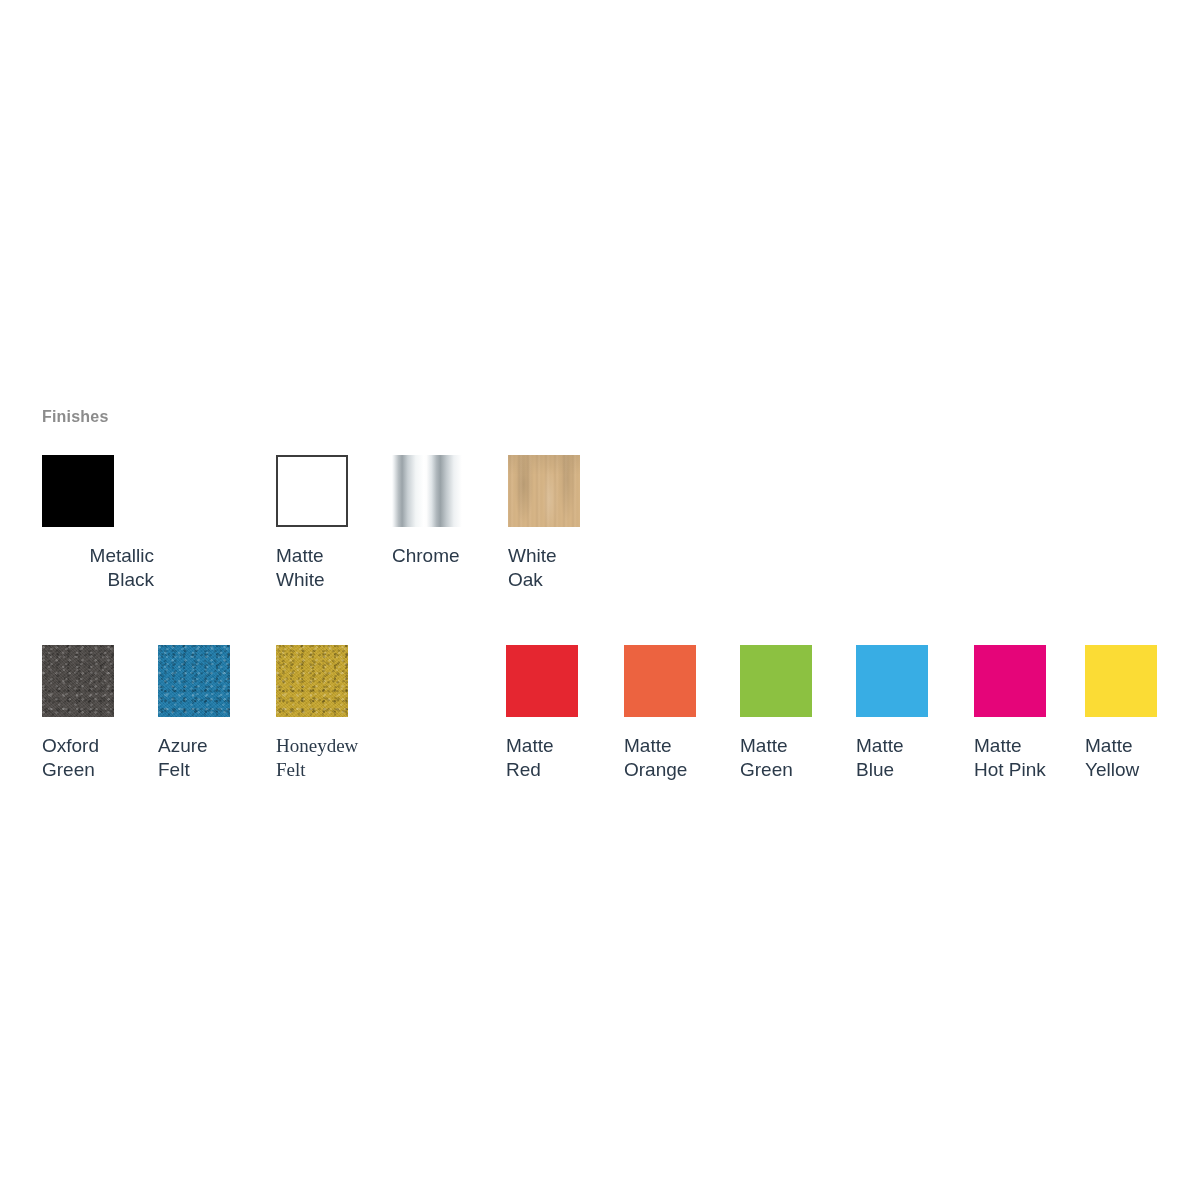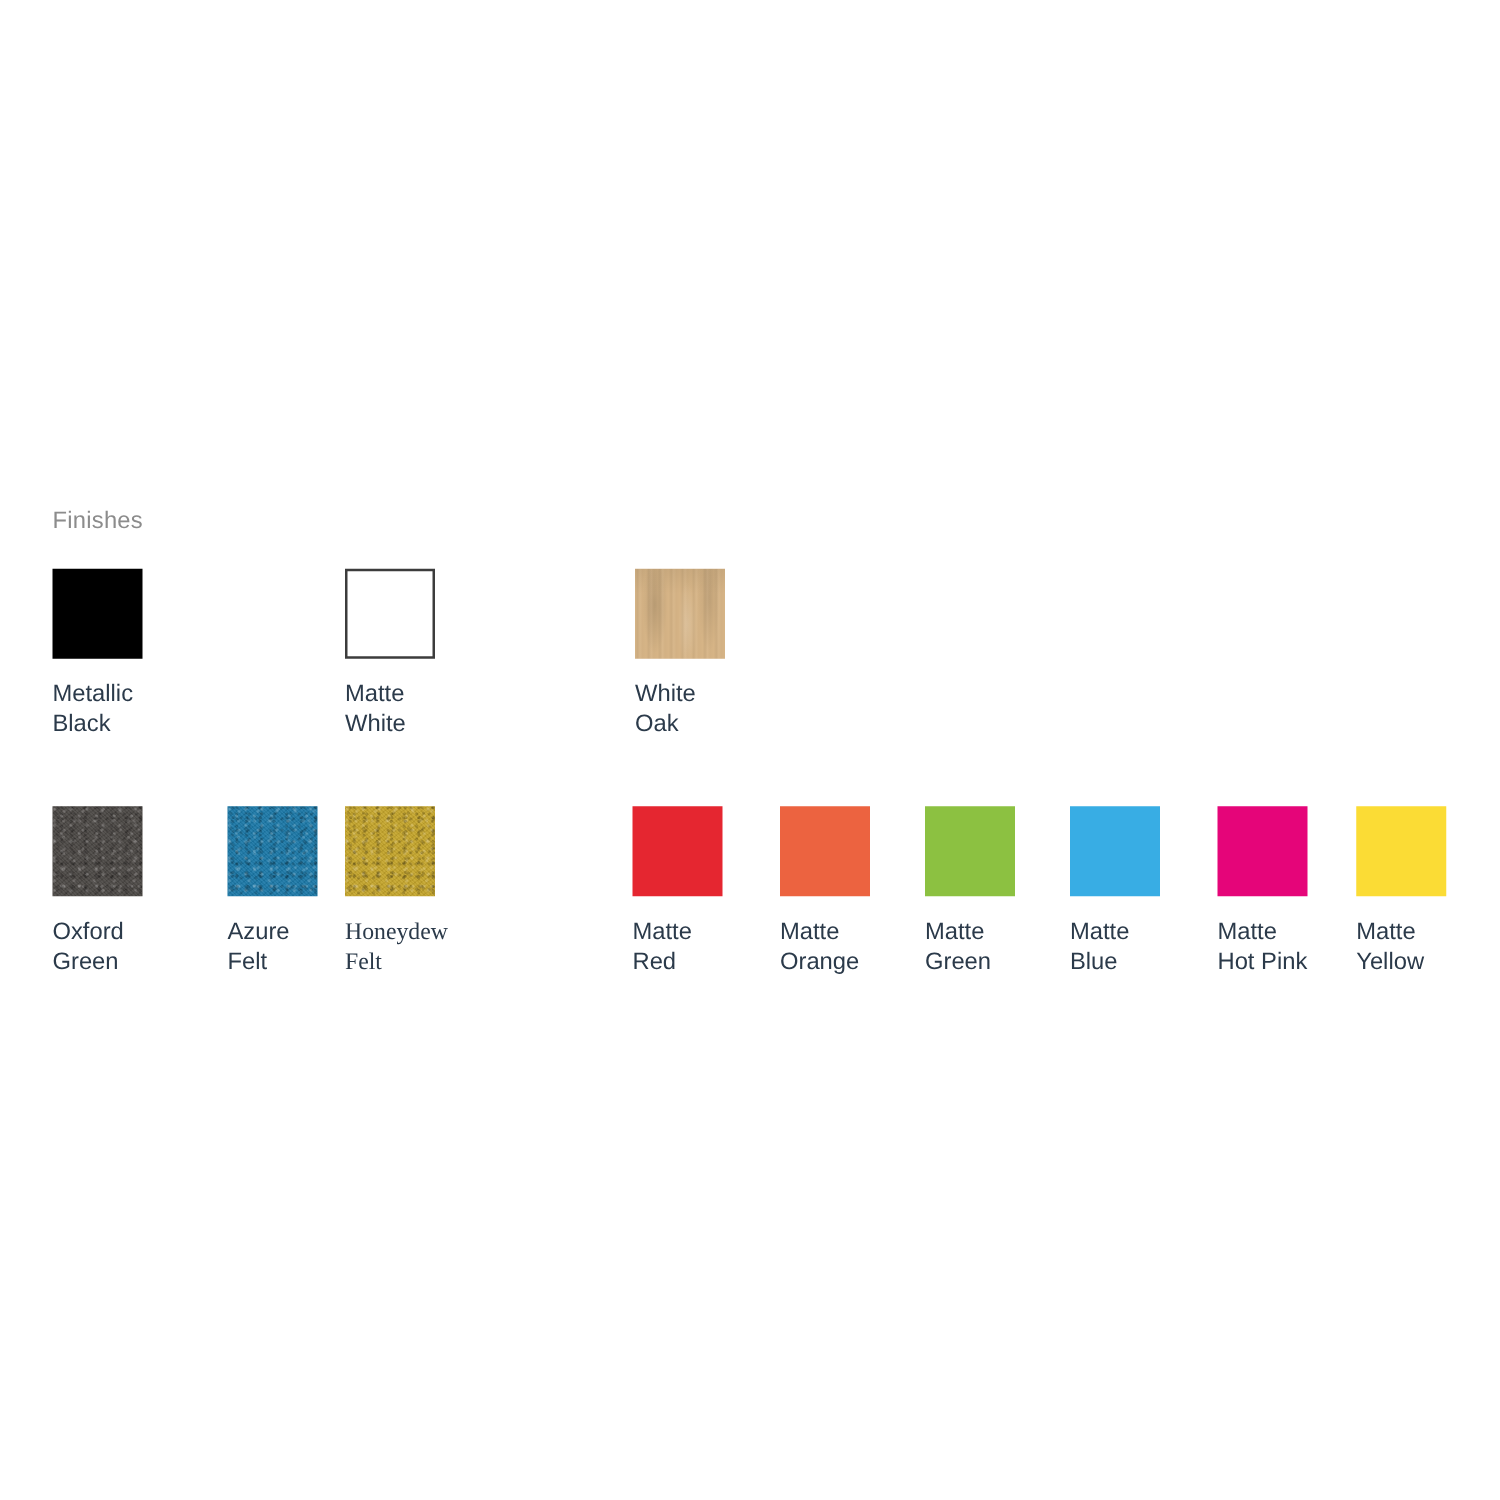--- a/index.html
+++ b/index.html
@@ -21,22 +21,22 @@
     left: 0;
     top: 0;
     width: 1200px;
     height: 1200px;
   }
 
   .panel-heading {
     position: absolute;
     left: 42px;
     top: 402px;
-    font-size: 19px;
-    font-weight: 400;
+    font-size: 16px;
+    font-weight: 700;
     color: #8c8c8c;
     letter-spacing: 0.2px;
     line-height: 30px;
     white-space: nowrap;
   }
 
   .swatch-row {
     position: absolute;
     left: 0;
     width: 1200px;
@@ -177,44 +177,48 @@
   .chip-honeydew { background-color: #c5a52c; }
 </style>
 </head>
 <body>
 
 <div id="finishes-panel">
 
   <div class="panel-heading">Finishes</div>
 
   <div class="swatch-row" id="swatch-row-1">
-      <div class="swatch-cell" style="left: 42px;">
+      <div class="swatch-cell" style="left: 42px; text-align: right;">
         <div class="swatch-chip chip-solid" style="background-color: rgb(0, 0, 0);"></div>
         <div class="swatch-label">Metallic
 Black</div>
       </div>
       <div class="swatch-cell" style="left: 276px;">
         <div class="swatch-chip chip-outline"></div>
         <div class="swatch-label">Matte
 White</div>
+      </div>
+      <div class="swatch-cell" style="left: 392px;">
+        <div class="swatch-chip chip-chrome"></div>
+        <div class="swatch-label">Chrome</div>
       </div>
       <div class="swatch-cell" style="left: 508px;">
         <div class="swatch-chip chip-wood chip-oak"></div>
         <div class="swatch-label">White
 Oak</div>
       </div>
     </div>
 
   <div class="swatch-row" id="swatch-row-2">
       <div class="swatch-cell" style="left: 42px;">
         <div class="swatch-chip chip-felt chip-oxford"></div>
         <div class="swatch-label">Oxford
 Green</div>
       </div>
-      <div class="swatch-cell" style="left: 158px; margin-left: 24px;">
+      <div class="swatch-cell" style="left: 158px;">
         <div class="swatch-chip chip-felt chip-azure"></div>
         <div class="swatch-label">Azure
 Felt</div>
       </div>
       <div class="swatch-cell" style="left: 276px; font-family: Liberation Serif, serif;">
         <div class="swatch-chip chip-felt chip-honeydew"></div>
         <div class="swatch-label">Honeydew
 Felt</div>
       </div>
       <div class="swatch-cell" style="left: 506px;">

